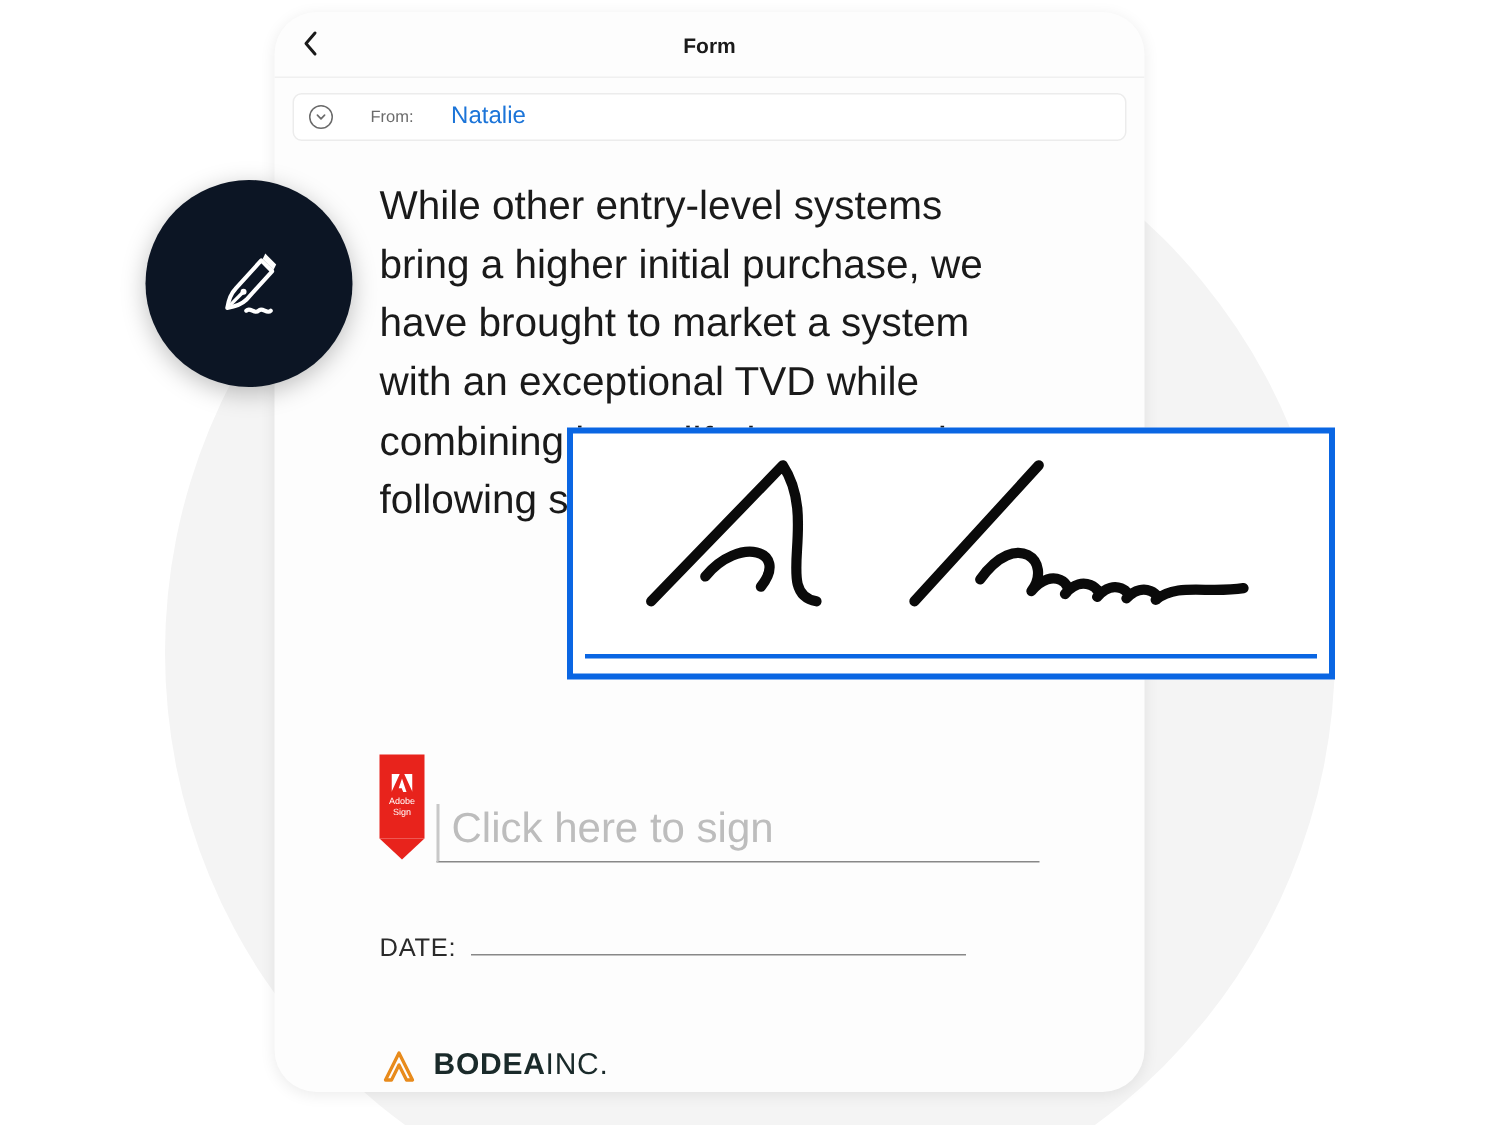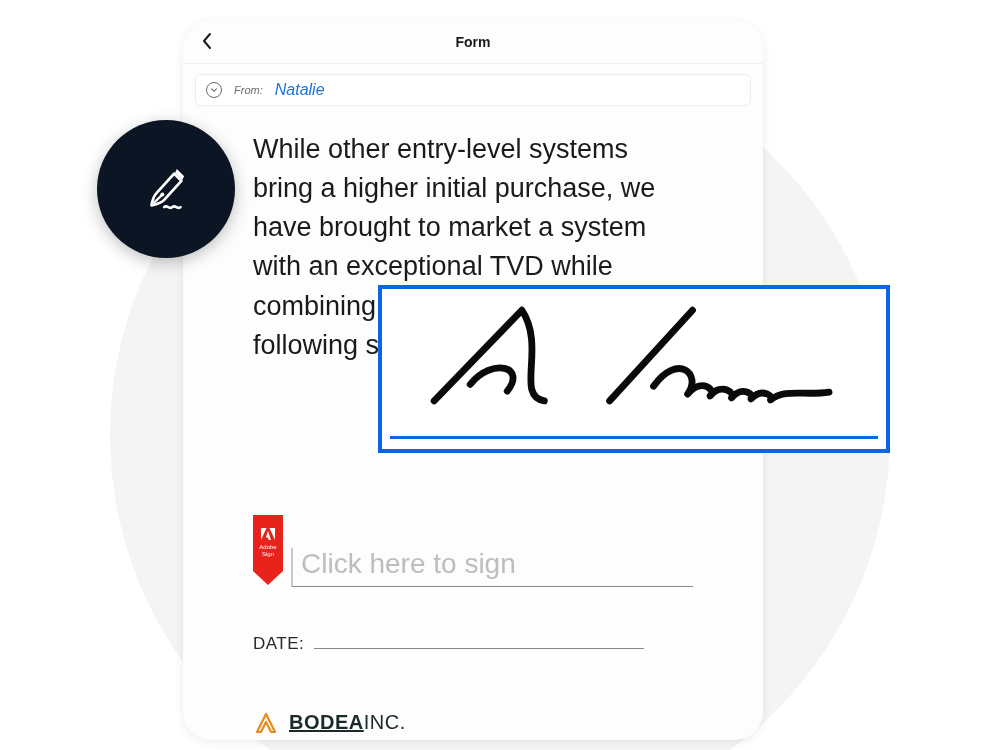--- a/index.html
+++ b/index.html
@@ -17,21 +17,21 @@
       height: 780px;
       border-radius: 50%;
       background: #f4f4f4;
       left: 110px;
       top: 45px;
       z-index: 0;
     }
     .tablet {
       position: absolute;
       left: 183px;
-      top: 20px;
+      top: 8px;
       width: 580px;
       height: 720px;
       background: #fdfdfd;
       border-radius: 28px;
       box-shadow: 0 2px 10px rgba(0,0,0,0.08);
       z-index: 1;
       overflow: hidden;
     }
     .tablet-header {
       height: 44px;
@@ -56,22 +56,21 @@
       color: #1a1a1a;
     }
     .from-bar {
       margin: 10px 12px 0 12px;
       padding: 6px 10px;
       background: #fff;
       border: 1px solid #ececec;
       border-radius: 6px;
       display: flex;
       align-items: center;
-      gap: 12px;
-      font-style: italic;
+      gap: 25px;
     }
     .from-expand {
       width: 16px;
       height: 16px;
       border: 1px solid #6b6b6b;
       border-radius: 50%;
       display: flex;
       align-items: center;
       justify-content: center;
       cursor: pointer;
@@ -177,21 +176,21 @@
     .company-logo {
       width: 26px;
       height: 26px;
       flex-shrink: 0;
     }
     .company-name {
       font-size: 20px;
       color: #1a2a2a;
       letter-spacing: 0.5px;
     }
-    .company-name .bold { font-weight: 700; text-decoration: underline; }
+    .company-name .bold { font-weight: 700; }
     .company-name .light { font-weight: 400; }
     .pen-badge {
       position: absolute;
       left: 97px;
       top: 120px;
       width: 138px;
       height: 138px;
       border-radius: 50%;
       background: #0c1524;
       z-index: 3;

